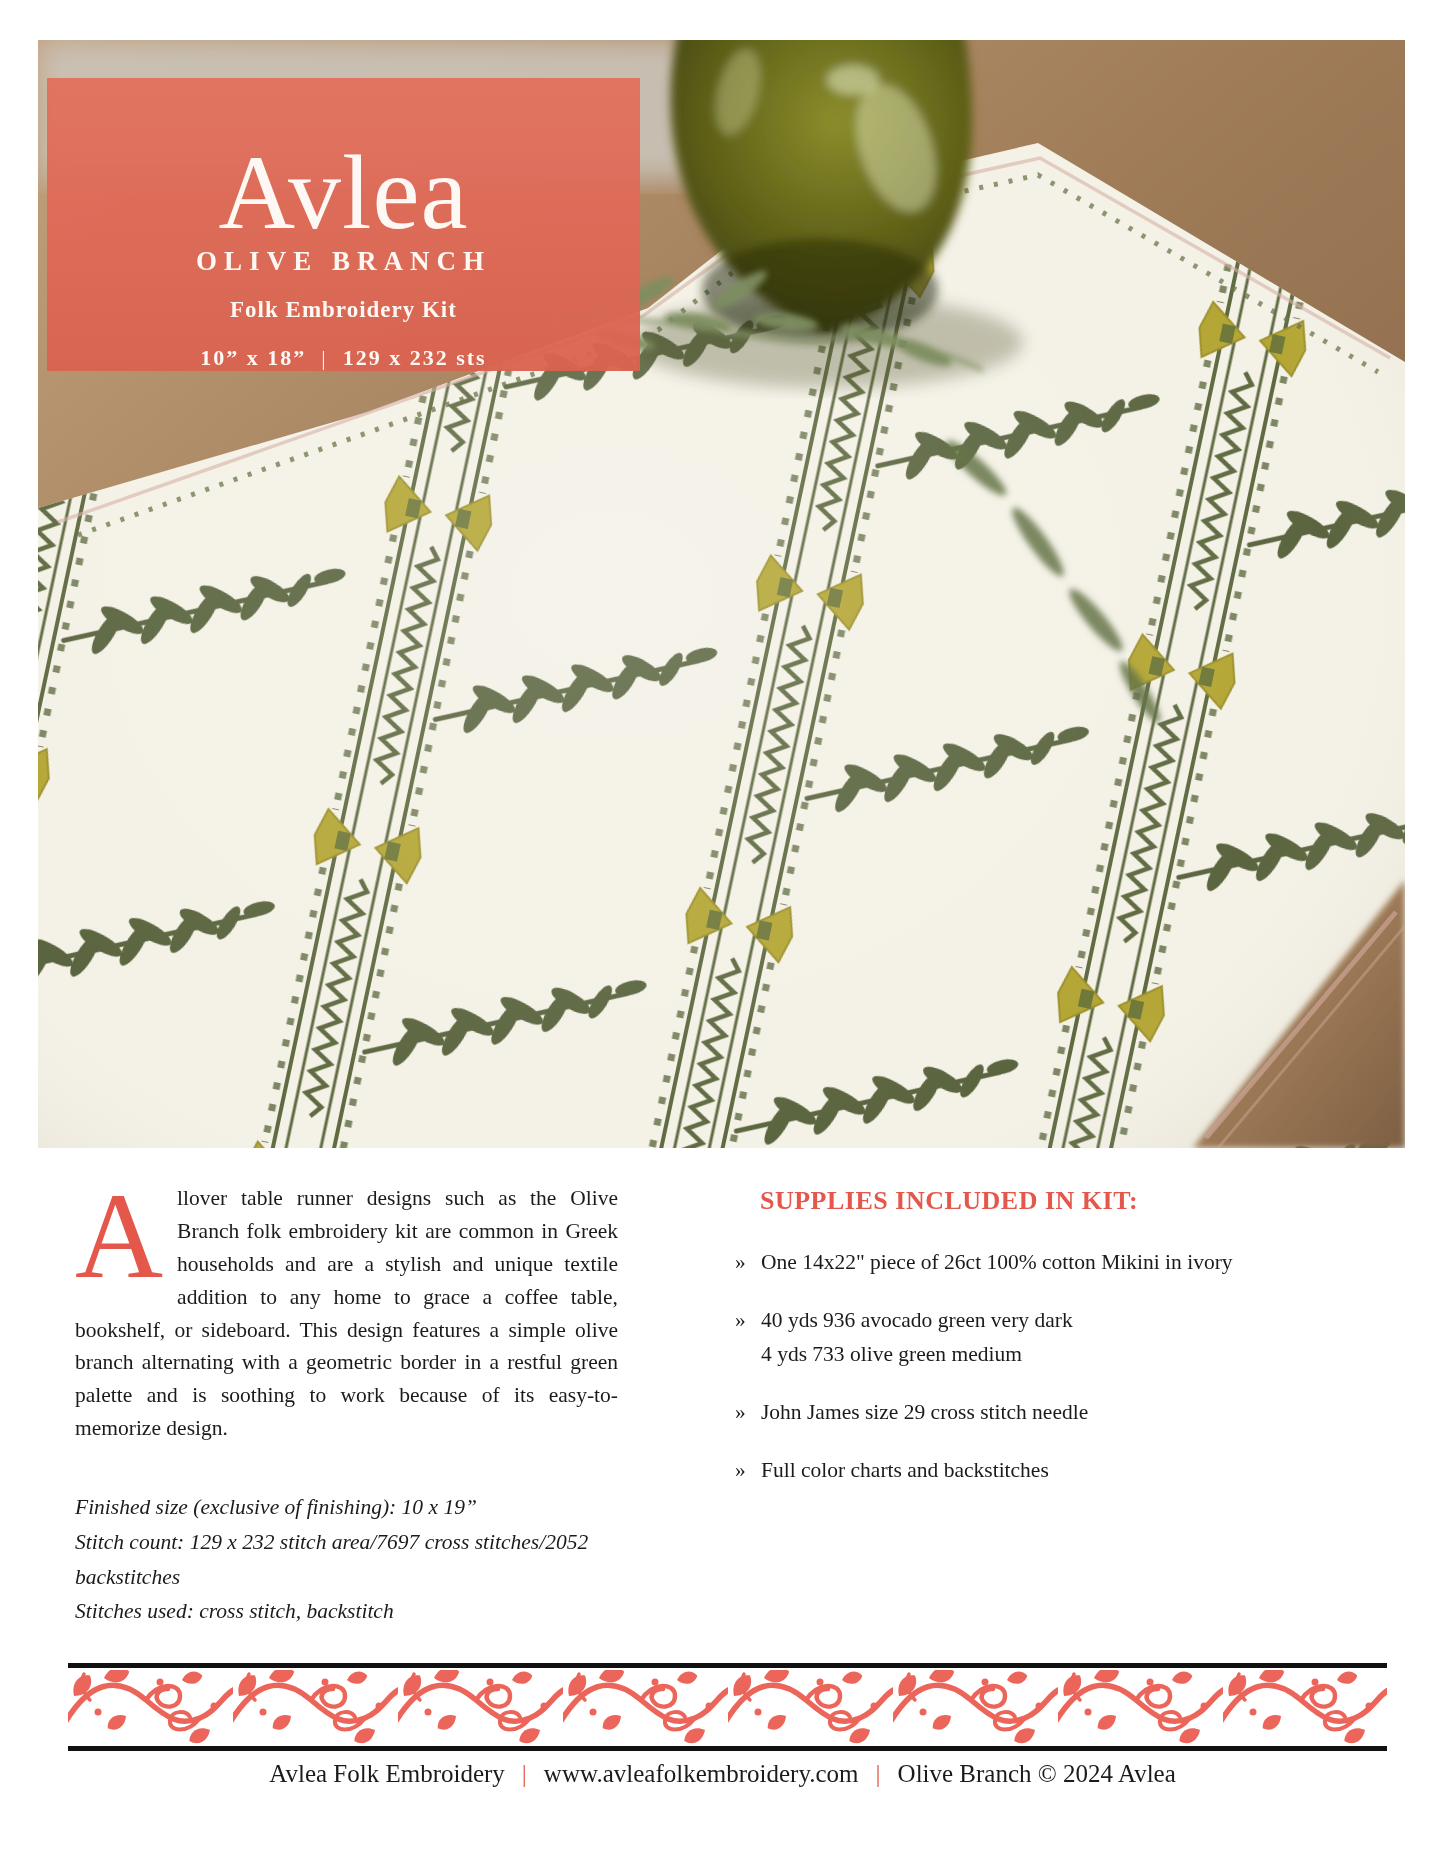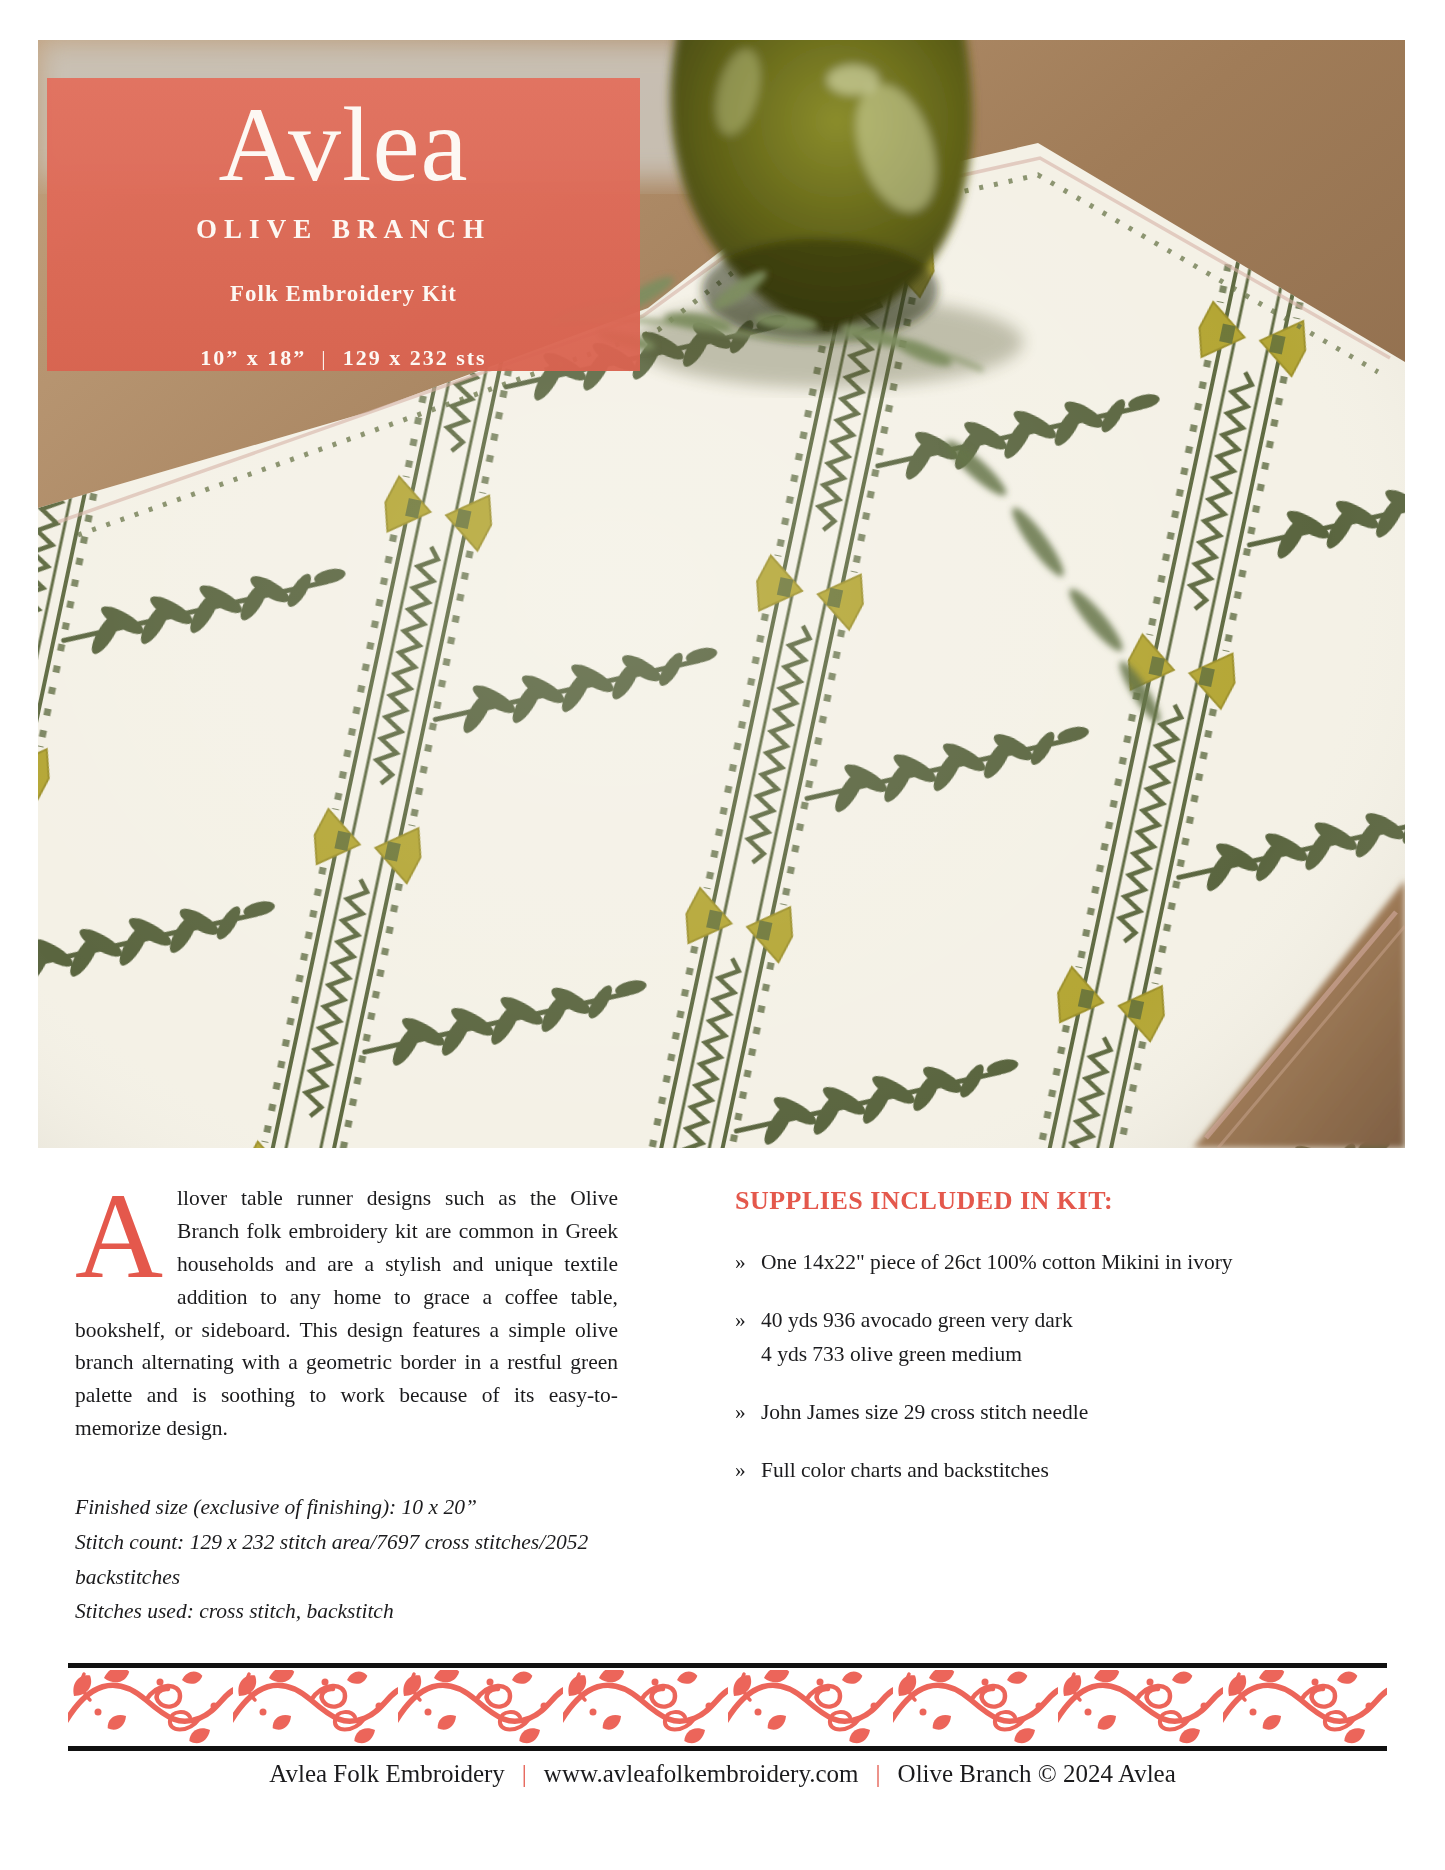--- a/index.html
+++ b/index.html
@@ -17,41 +17,41 @@
   .page{position:relative;width:1445px;height:1870px;background:#ffffff;overflow:hidden;}
 
   
   .photo{position:absolute;left:38px;top:40px;width:1367px;height:1108px;overflow:hidden;}
   .photo svg{display:block;}
 
   
   .title-box{
     position:absolute;left:9px;top:38px;width:593px;height:293px;
     background:linear-gradient(180deg, rgba(226,112,94,.96), rgba(217,99,80,.96));
-    display:flex;flex-direction:column;align-items:center;justify-content:space-between;
+    display:flex;flex-direction:column;align-items:center;justify-content:flex-end;
     color:#fdf8f3;text-align:center;
   }
   .brand{font-size:106px;line-height:1;font-weight:400;margin-top:14px;letter-spacing:1px;}
   .product{font-size:27px;font-weight:700;letter-spacing:7px;}
   .kit-type{font-size:23px;font-weight:700;margin-top:20px;letter-spacing:1px;}
   .size-line{font-size:22px;margin-top:22px;letter-spacing:2px;font-weight:600;}
   .size-line .sep{padding:0 15px;font-weight:400;opacity:.95;}
 
   
   .col-left{position:absolute;left:75px;top:1182px;width:543px;}
   .intro-para{font-size:21.5px;line-height:1.53;text-align:justify;}
   .dropcap{
     float:left;color:var(--accent);
     font-size:122px;line-height:.76;padding:8px 14px 0 0;
   }
   .specs{position:absolute;left:75px;top:1490px;width:562px;
     font-style:italic;font-size:21.5px;line-height:1.62;}
 
   .col-right{position:absolute;left:735px;top:1186px;width:648px;}
-  .supplies-heading{color:var(--accent);font-weight:700;font-size:26px;letter-spacing:.5px;margin-bottom:30px;}
+  .supplies-heading{color:var(--accent);font-weight:700;font-size:26px;letter-spacing:.5px;margin-bottom:30px;margin-left:25px;}
   .supply-item{display:flex;margin-bottom:25px;font-size:21.5px;line-height:1.55;}
   .supply-item .marker{width:26px;flex:0 0 26px;}
   .supply-item .stext{width:592px;}
 
   
   .rule{position:absolute;left:68px;width:1319px;height:5px;background:#111111;}
   .rule.top{top:1663px;}
   .rule.bottom{top:1746px;}
   .vine-band{position:absolute;left:68px;top:1670px;width:1319px;height:74px;overflow:hidden;}
   .footer-line{position:absolute;left:0;top:1760px;width:1445px;text-align:center;font-size:25px;}
@@ -192,21 +192,21 @@
     </div>
   </div>
 
   <div class="col-left">
     <div class="intro-para">
       <span class="dropcap">A</span><span>llover table runner designs such as the Olive Branch folk embroidery kit are common in Greek households and are a stylish and unique textile addition to any home to grace a coffee table, bookshelf, or sideboard. This design features a simple olive branch alternating with a geometric border in a restful green palette and is soothing to work because of its easy-to-memorize design.</span>
     </div>
   </div>
 
   <div class="specs">
-    <div>Finished size (exclusive of finishing): 10 x 20”</div>
+    <div>Finished size (exclusive of finishing): 10 x 19”</div>
     <div>Stitch count: 129 x 232 stitch area/7697 cross stitches/2052 backstitches</div>
     <div>Stitches used: cross stitch, backstitch</div>
   </div>
 
   <div class="col-right">
     <div class="supplies-heading">SUPPLIES INCLUDED IN KIT:</div>
 
     <div class="supply-item">
       <span class="marker">»</span>
       <div class="stext">One 14x22" piece of 26ct 100% cotton Mikini in ivory</div>

